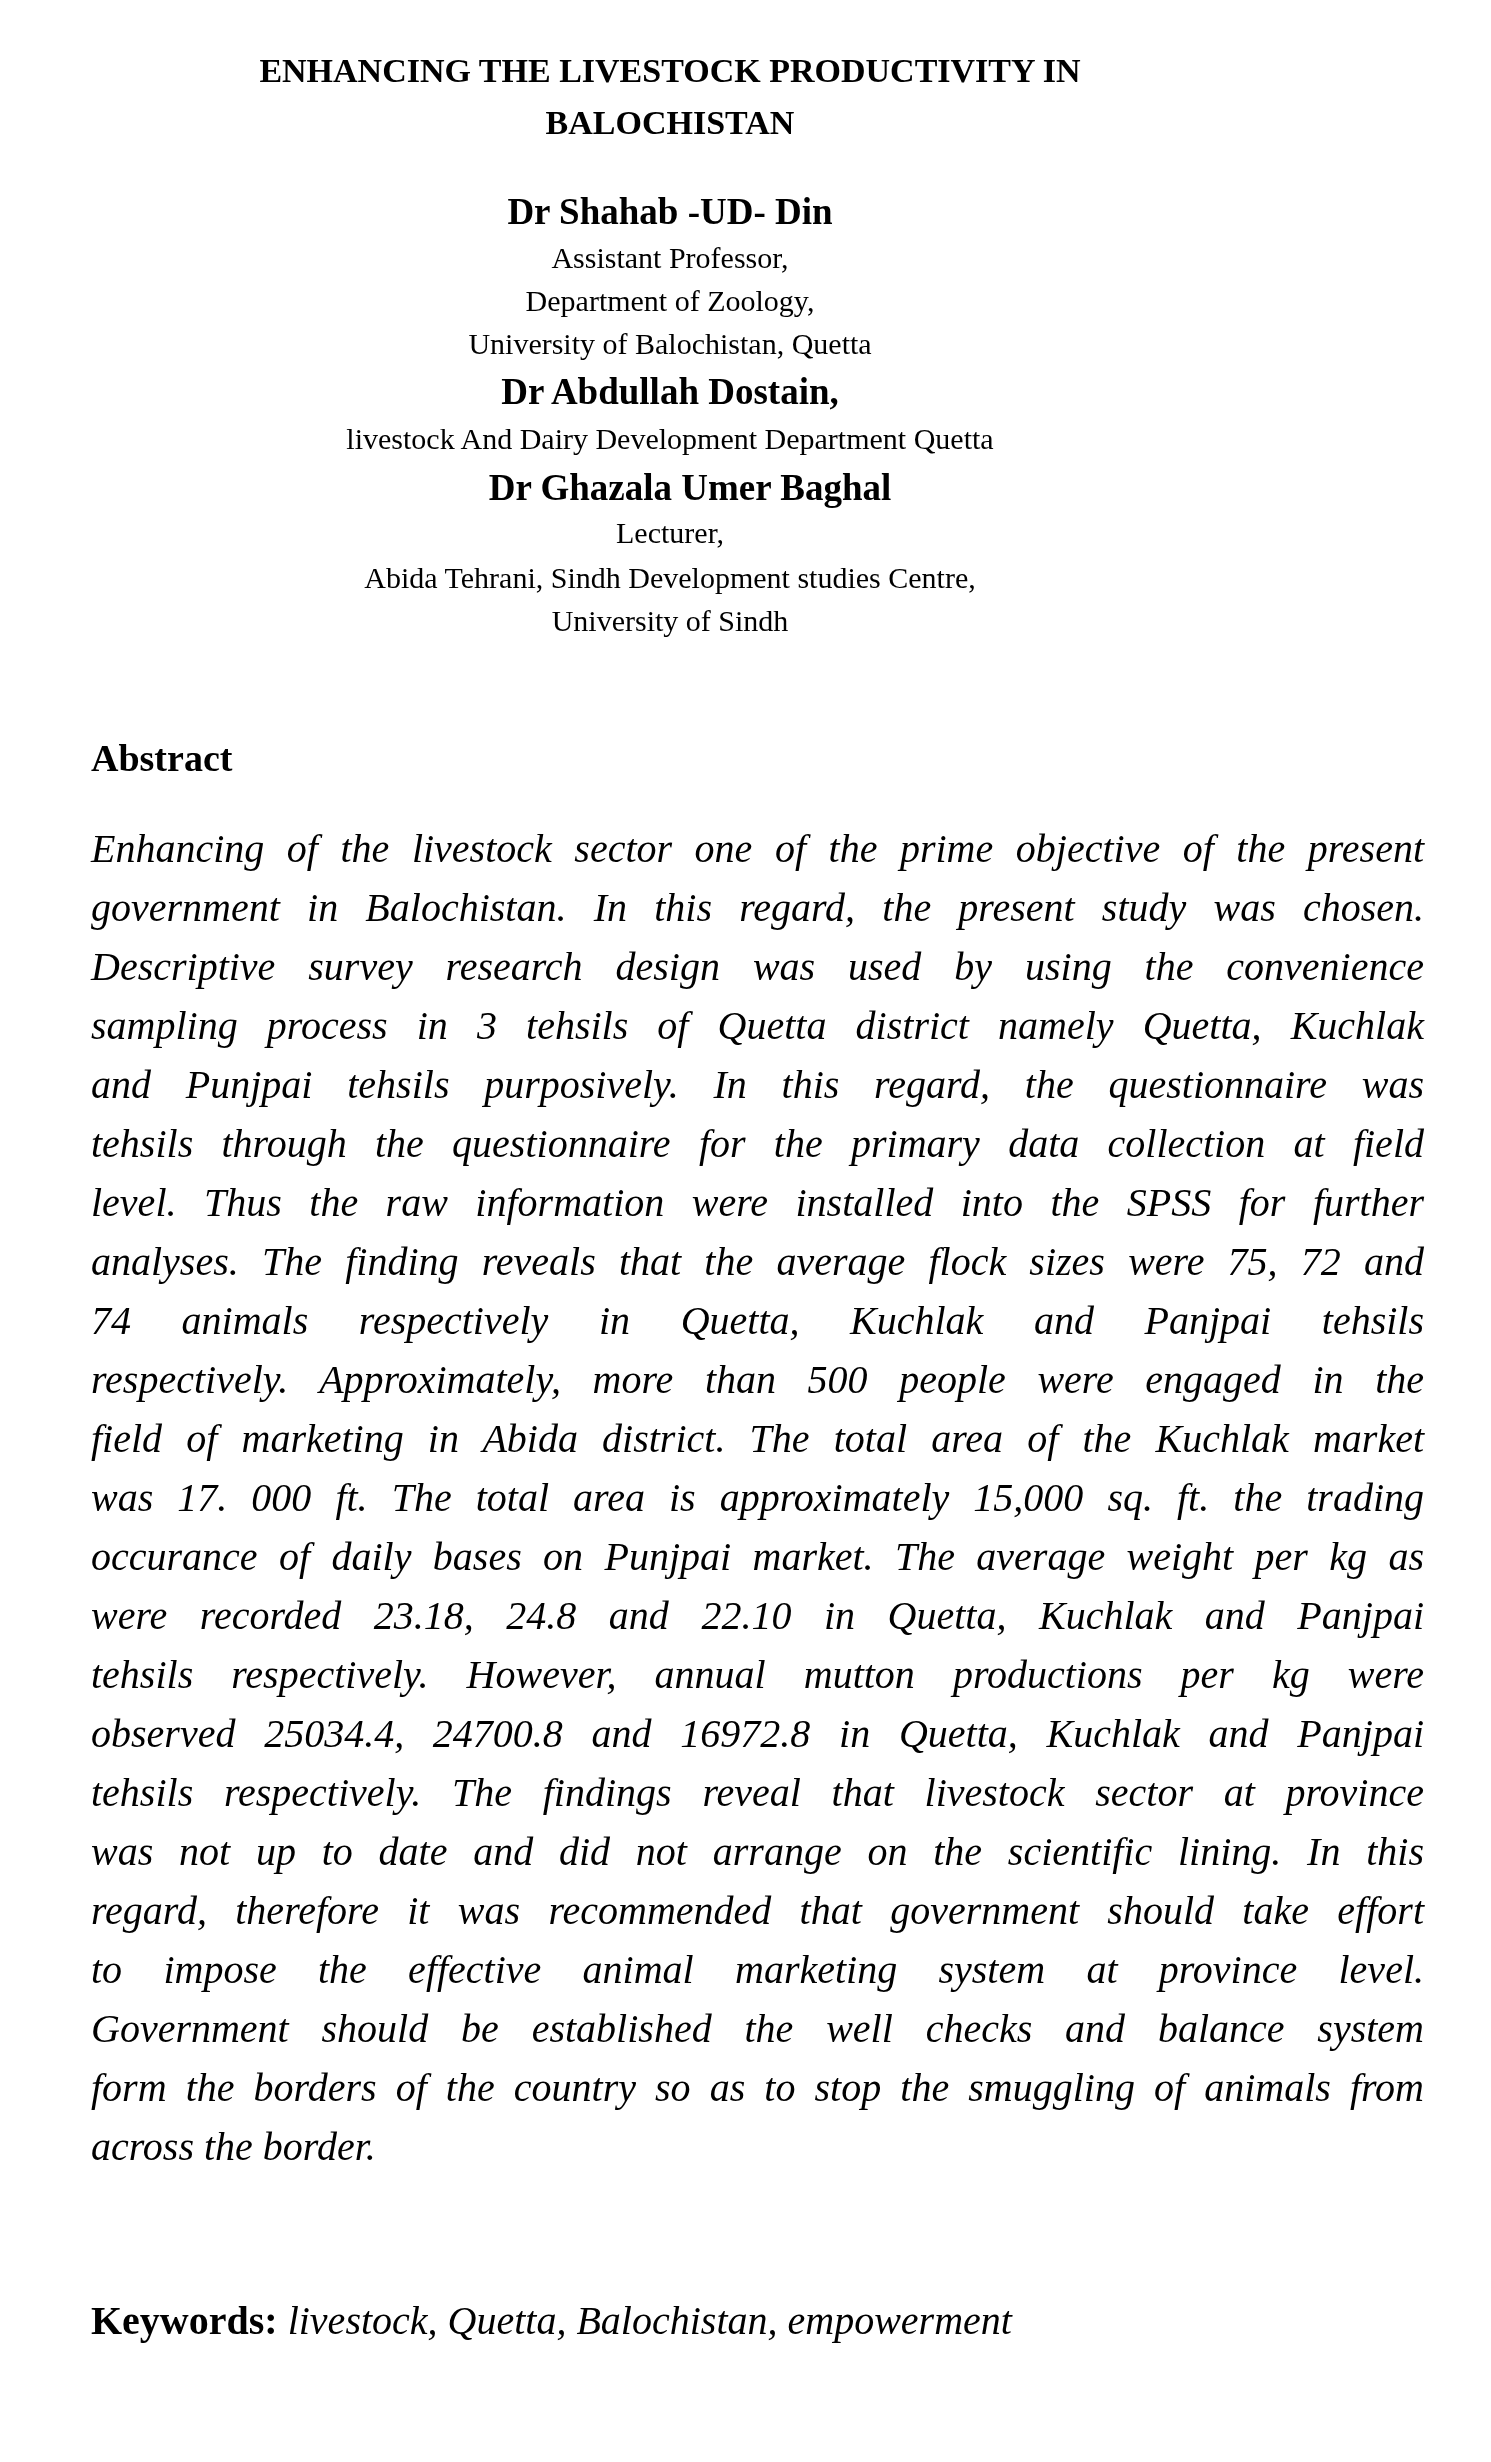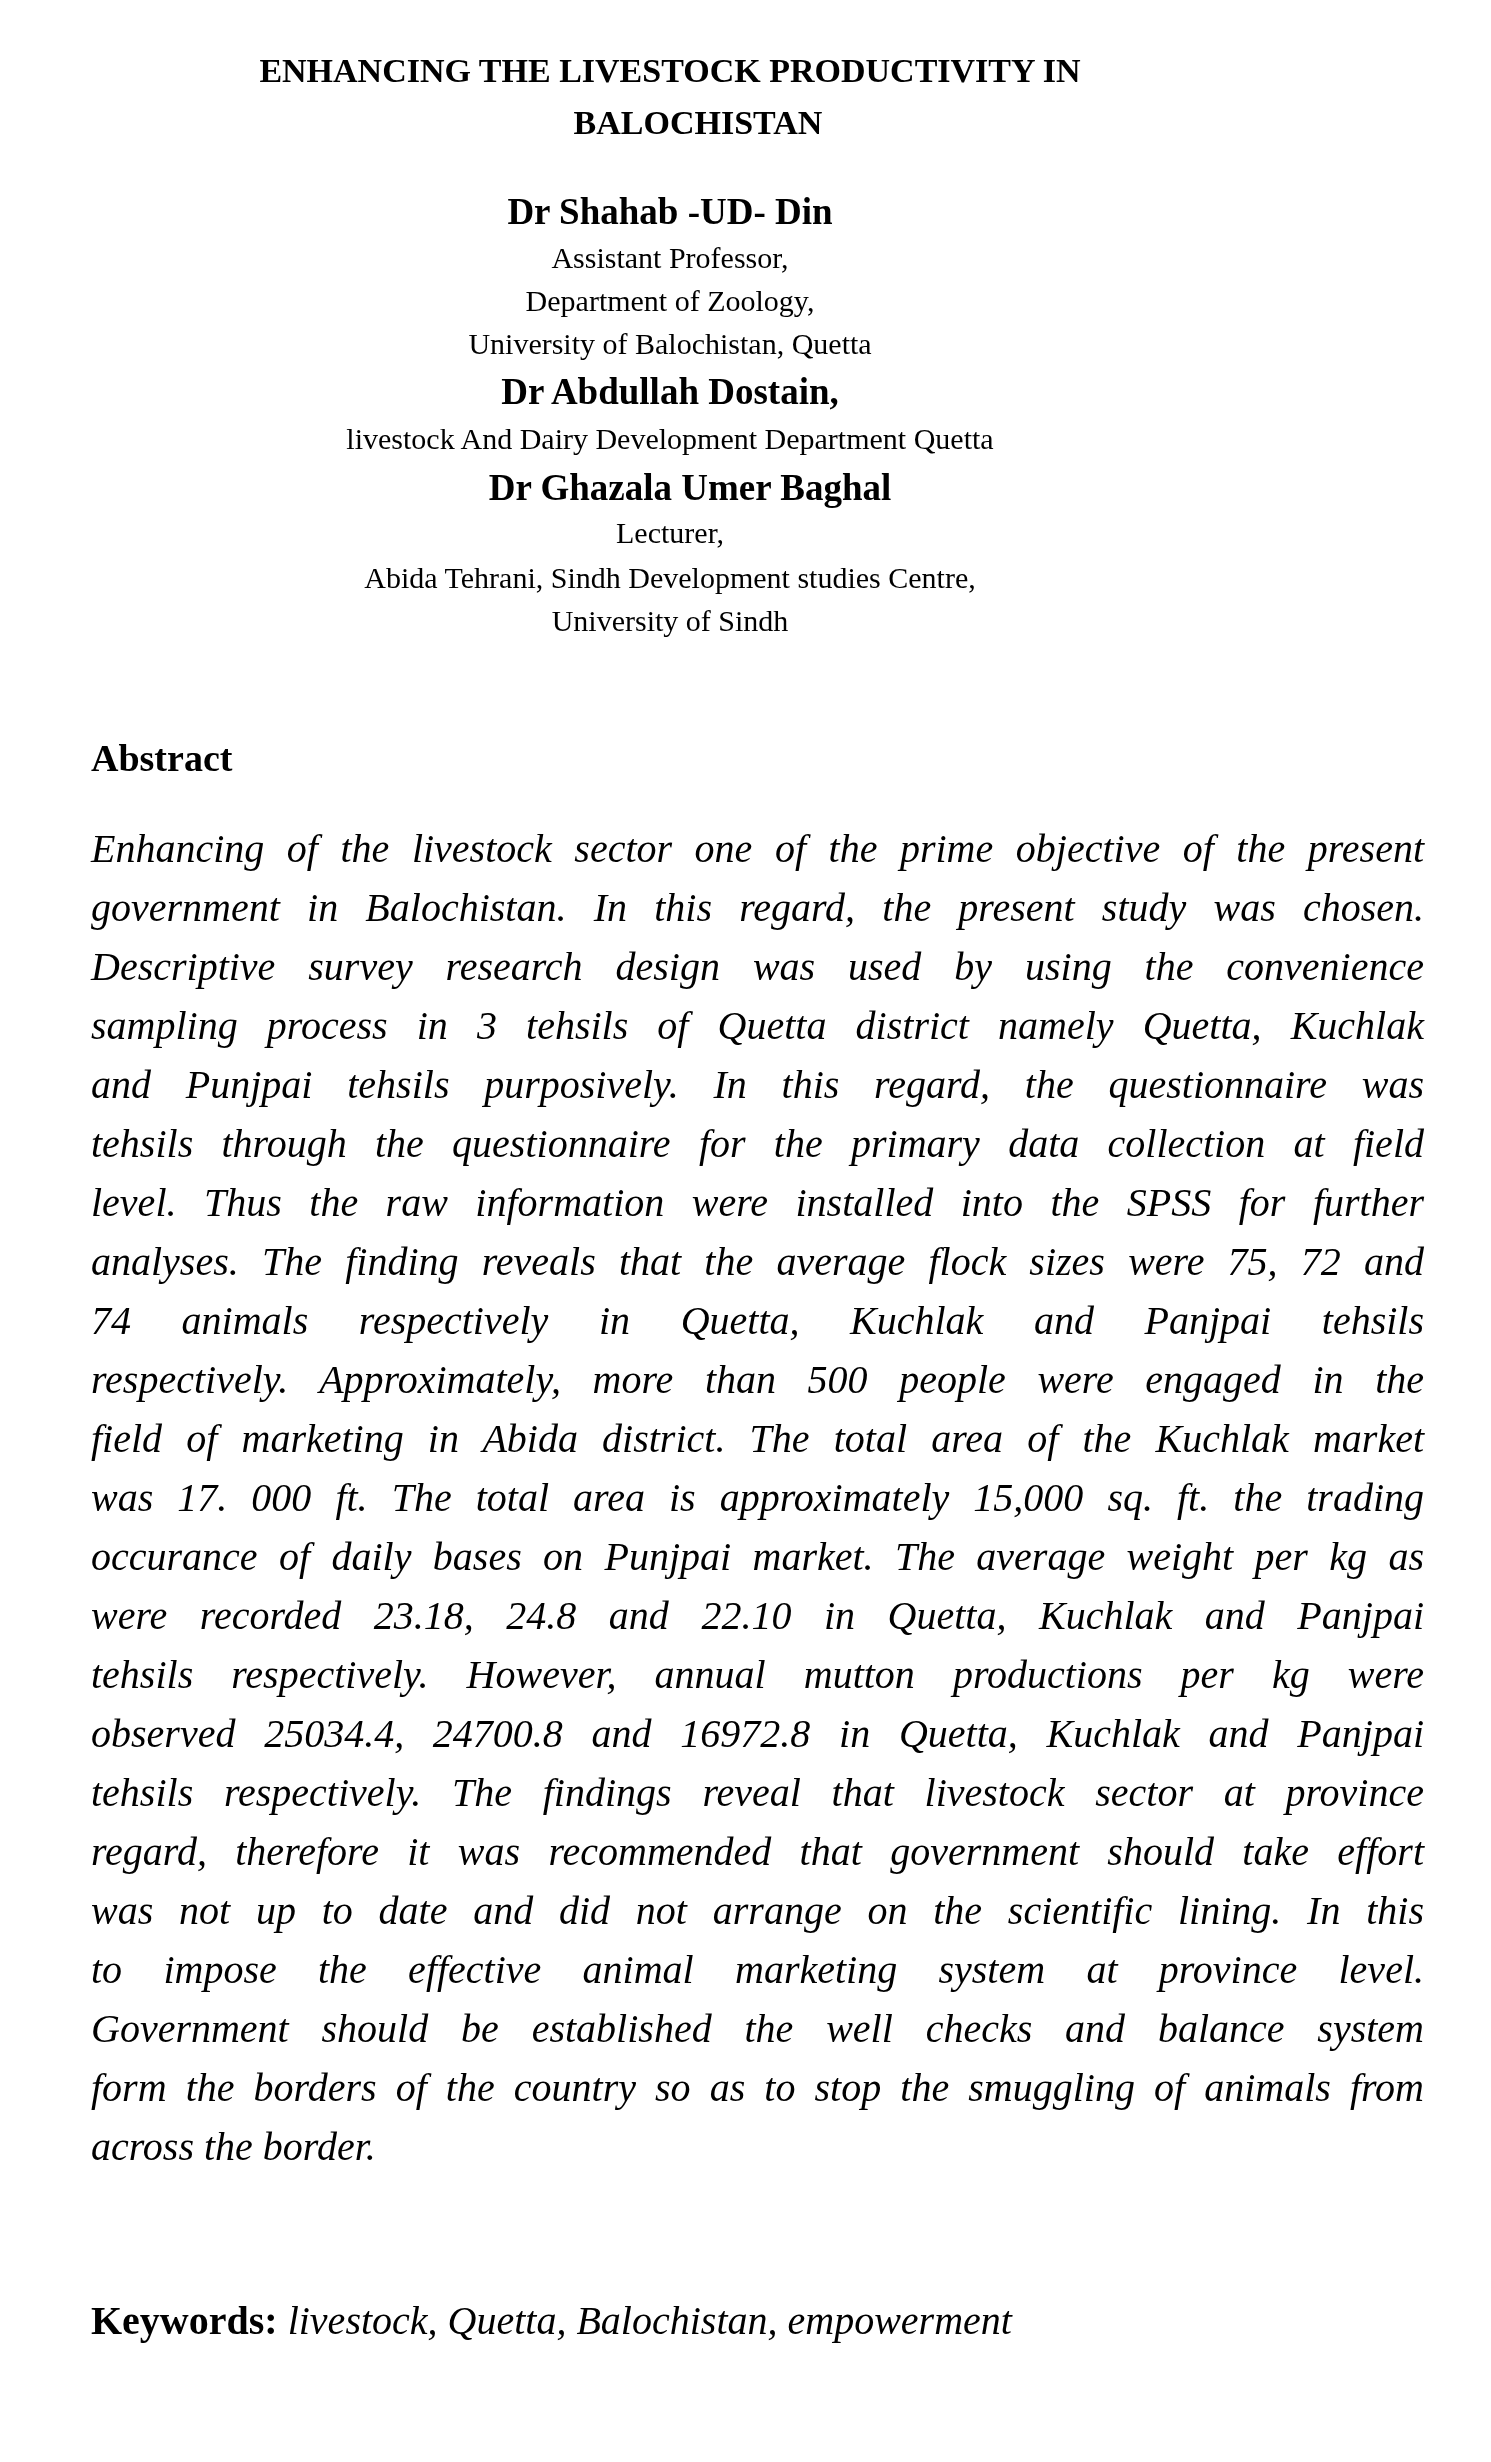--- a/index.html
+++ b/index.html
@@ -14,21 +14,21 @@
   .abstract .line { height: 59px; line-height: 59px; text-align: justify; text-align-last: justify; white-space: nowrap; overflow: visible; }
   .abstract .line.last { text-align-last: left; }
   .keywords { position: absolute; left: 91px; top: 2294px; font-size: 40px; line-height: 54px; white-space: nowrap; }
   .keywords .kw-label { font-weight: bold; }
   .keywords .kw-list { font-style: italic; }
 </style>
 </head>
 <body>
 
 <div class="center title" style="top:47px;">ENHANCING THE LIVESTOCK PRODUCTIVITY IN</div>
-<div class="center title" style="top:99px;margin-left:28px;">BALOCHISTAN</div>
+<div class="center title" style="top:99px;">BALOCHISTAN</div>
 
 <div class="center author" style="top:189px;">Dr Shahab -UD- Din</div>
 <div class="center affil" style="top:237px;text-align:center;">Assistant Professor,</div>
 <div class="center affil" style="top:280px;">Department of Zoology,</div>
 <div class="center affil" style="top:323px;">University of Balochistan, Quetta</div>
 
 <div class="center author" style="top:369px;">Dr Abdullah Dostain,</div>
 <div class="center affil" style="top:418px;">livestock And Dairy Development Department Quetta</div>
 
 <div class="center author" style="top:465px;padding-left:20px;">Dr Ghazala Umer Baghal</div>
@@ -49,22 +49,22 @@
     <div class="line">analyses. The finding reveals that the average flock sizes were 75, 72 and</div>
     <div class="line">74 animals respectively in Quetta, Kuchlak and Panjpai tehsils</div>
     <div class="line">respectively. Approximately, more than 500 people were engaged in the</div>
     <div class="line">field of marketing in Abida district. The total area of the Kuchlak market</div>
     <div class="line">was 17. 000 ft. The total area is approximately 15,000 sq. ft. the trading</div>
     <div class="line">occurance of daily bases on Punjpai market. The average weight per kg as</div>
     <div class="line">were recorded 23.18, 24.8 and 22.10 in Quetta, Kuchlak and Panjpai</div>
     <div class="line">tehsils respectively. However, annual mutton productions per kg were</div>
     <div class="line">observed 25034.4, 24700.8 and 16972.8 in Quetta, Kuchlak and Panjpai</div>
     <div class="line">tehsils respectively. The findings reveal that livestock sector at province</div>
+    <div class="line">was not up to date and did not arrange on the scientific lining. In this</div>
     <div class="line">regard, therefore it was recommended that government should take effort</div>
-    <div class="line">was not up to date and did not arrange on the scientific lining. In this</div>
     <div class="line">to impose the effective animal marketing system at province level.</div>
     <div class="line">Government should be established the well checks and balance system</div>
     <div class="line">form the borders of the country so as to stop the smuggling of animals from</div>
     <div class="line last">across the border.</div>
   </div>
 
 <div class="keywords">
   <span class="kw-label">Keywords:</span>
   <span class="kw-list">livestock, Quetta, Balochistan, empowerment</span>
 </div>

